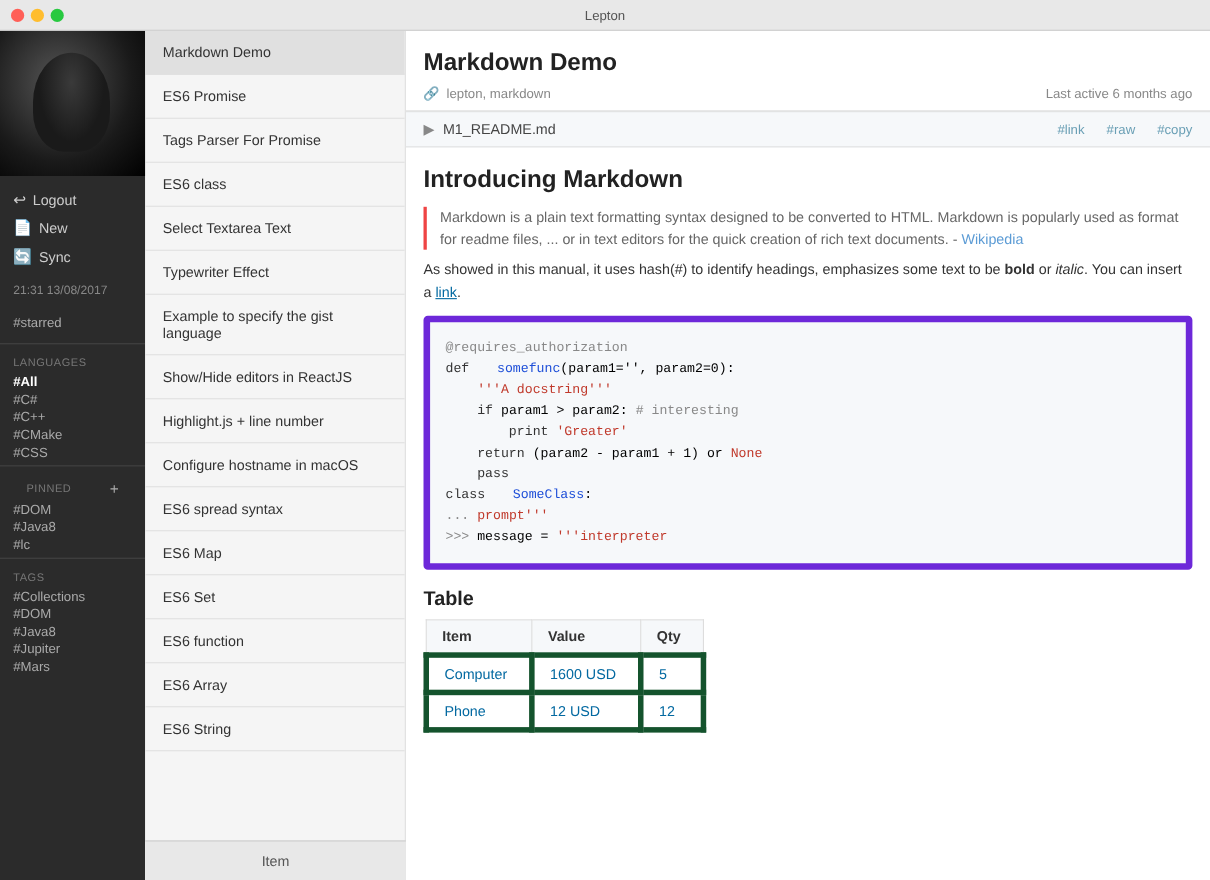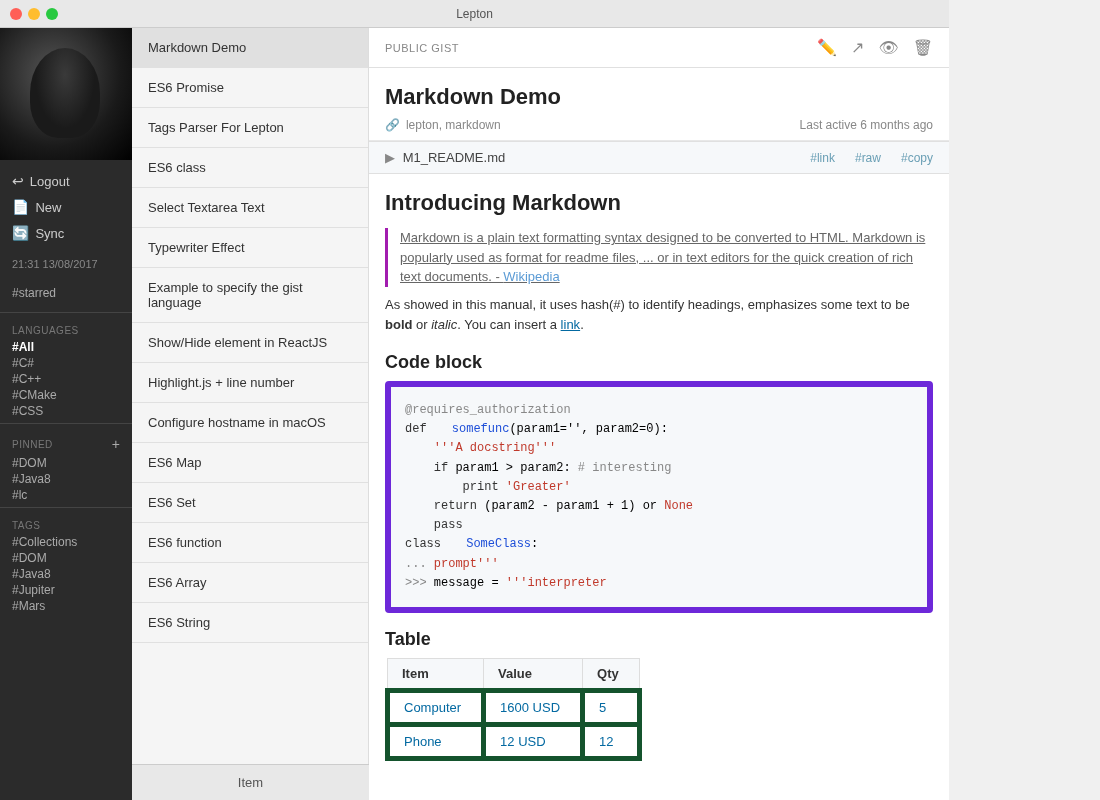--- a/index.html
+++ b/index.html
@@ -129,21 +129,21 @@
       font-size: 12px;
       color: #aaa;
       cursor: pointer;
     }
     .lang-item.active { color: #fff; font-weight: bold; }
 
     .pinned-header {
       display: flex;
       align-items: center;
       justify-content: space-between;
-      padding: 8px 12px 3px;
+      padding: 8px 24px 3px;
     }
     .pinned-label {
       font-size: 10px;
       color: #777;
       text-transform: uppercase;
       letter-spacing: 0.5px;
     }
     .pinned-add {
       color: #aaa;
       cursor: pointer;
@@ -271,27 +271,26 @@
       color: #222;
       margin-bottom: 12px;
     }
     .md-h2 {
       font-size: 18px;
       font-weight: 600;
       color: #222;
       margin: 16px 0 8px;
     }
     .md-blockquote {
-      border-left: 3px solid #a21caf;
+      border-left: 3px solid #ef4444;
       padding-left: 12px;
       margin: 8px 0;
       color: #666;
       font-size: 13px;
       line-height: 1.5;
-      text-decoration: underline;
     }
     .md-blockquote a { color: #5b9bd5; text-decoration: none; }
     .md-p {
       font-size: 13px;
       color: #333;
       line-height: 1.6;
       margin-bottom: 10px;
     }
     .md-p strong { font-weight: 700; }
     .md-p em { font-style: italic; }
@@ -348,21 +347,21 @@
       justify-content: center;
       cursor: pointer;
     }
     .new-item-btn {
       font-size: 13px;
       color: #555;
     }
 
     .app-wrapper {
       position: relative;
-      width: 949px;
+      width: 1100px;
       height: 800px;
       overflow: hidden;
     }
   </style>
 </head>
 <body>
 
 <div class="app-wrapper">
 
   <div class="titlebar">
@@ -427,46 +426,38 @@
       <span class="lang-item">#Collections</span>
       <span class="lang-item">#DOM</span>
       <span class="lang-item">#Java8</span>
       <span class="lang-item">#Jupiter</span>
       <span class="lang-item">#Mars</span>
     </div>
 
     <div class="snippet-list">
       <div class="snippet-item active">Markdown Demo</div>
       <div class="snippet-item">ES6 Promise</div>
-      <div class="snippet-item">Tags Parser For Lepton</div>
+      <div class="snippet-item">Tags Parser For Promise</div>
       <div class="snippet-item">ES6 class</div>
       <div class="snippet-item">Select Textarea Text</div>
       <div class="snippet-item">Typewriter Effect</div>
       <div class="snippet-item">Example to specify the gist language</div>
-      <div class="snippet-item">Show/Hide element in ReactJS</div>
+      <div class="snippet-item">Show/Hide editors in ReactJS</div>
       <div class="snippet-item">Highlight.js + line number</div>
       <div class="snippet-item">Configure hostname in macOS</div>
+      <div class="snippet-item">ES6 spread syntax</div>
       <div class="snippet-item">ES6 Map</div>
       <div class="snippet-item">ES6 Set</div>
       <div class="snippet-item">ES6 function</div>
       <div class="snippet-item">ES6 Array</div>
       <div class="snippet-item">ES6 String</div>
     </div>
 
     <div class="main-content">
 
-      <div class="topbar">
-        <span class="public-gist-label">PUBLIC GIST</span>
-        <div class="topbar-actions">
-          <span class="topbar-icon">✏️</span>
-          <span class="topbar-icon">↗</span>
-          <span class="topbar-icon">👁</span>
-          <span class="topbar-icon">🗑</span>
-        </div>
-      </div>
 
       <div class="gist-header">
         <div class="gist-title">Markdown Demo</div>
         <div class="gist-meta">
           <div class="gist-tags">
             <span class="tag-icon">🔗</span>
             <span>lepton, markdown</span>
           </div>
           <span>Last active 6 months ago</span>
         </div>
@@ -488,21 +479,20 @@
         <div class="md-h1">Introducing Markdown</div>
 
         <div class="md-blockquote">
           Markdown is a plain text formatting syntax designed to be converted to HTML. Markdown is popularly used as format for readme files, ... or in text editors for the quick creation of rich text documents. - <a href="#">Wikipedia</a>
         </div>
 
         <p class="md-p">
           As showed in this manual, it uses hash(#) to identify headings, emphasizes some text to be <strong>bold</strong> or <em>italic</em>. You can insert a <a href="#">link</a>.
         </p>
 
-        <div class="md-h2">Code block</div>
 
         <div class="code-block">
           <div><span class="code-comment">@requires_authorization</span></div>
           <div><span class="code-keyword">def </span><span class="code-func">somefunc</span><span>(param1='', param2=0):</span></div>
           <div><span class="code-string">&nbsp;&nbsp;&nbsp;&nbsp;'''A docstring'''</span></div>
           <div><span class="code-keyword">&nbsp;&nbsp;&nbsp;&nbsp;if </span><span>param1 &gt; param2: </span><span class="code-comment"># interesting</span></div>
           <div><span class="code-keyword">&nbsp;&nbsp;&nbsp;&nbsp;&nbsp;&nbsp;&nbsp;&nbsp;print </span><span class="code-string">'Greater'</span></div>
           <div><span class="code-keyword">&nbsp;&nbsp;&nbsp;&nbsp;return </span><span>(param2 - param1 + 1) or </span><span class="code-none">None</span></div>
           <div><span class="code-keyword">&nbsp;&nbsp;&nbsp;&nbsp;pass</span></div>
           <div><span class="code-keyword">class </span><span class="code-func">SomeClass</span><span>:</span></div>

